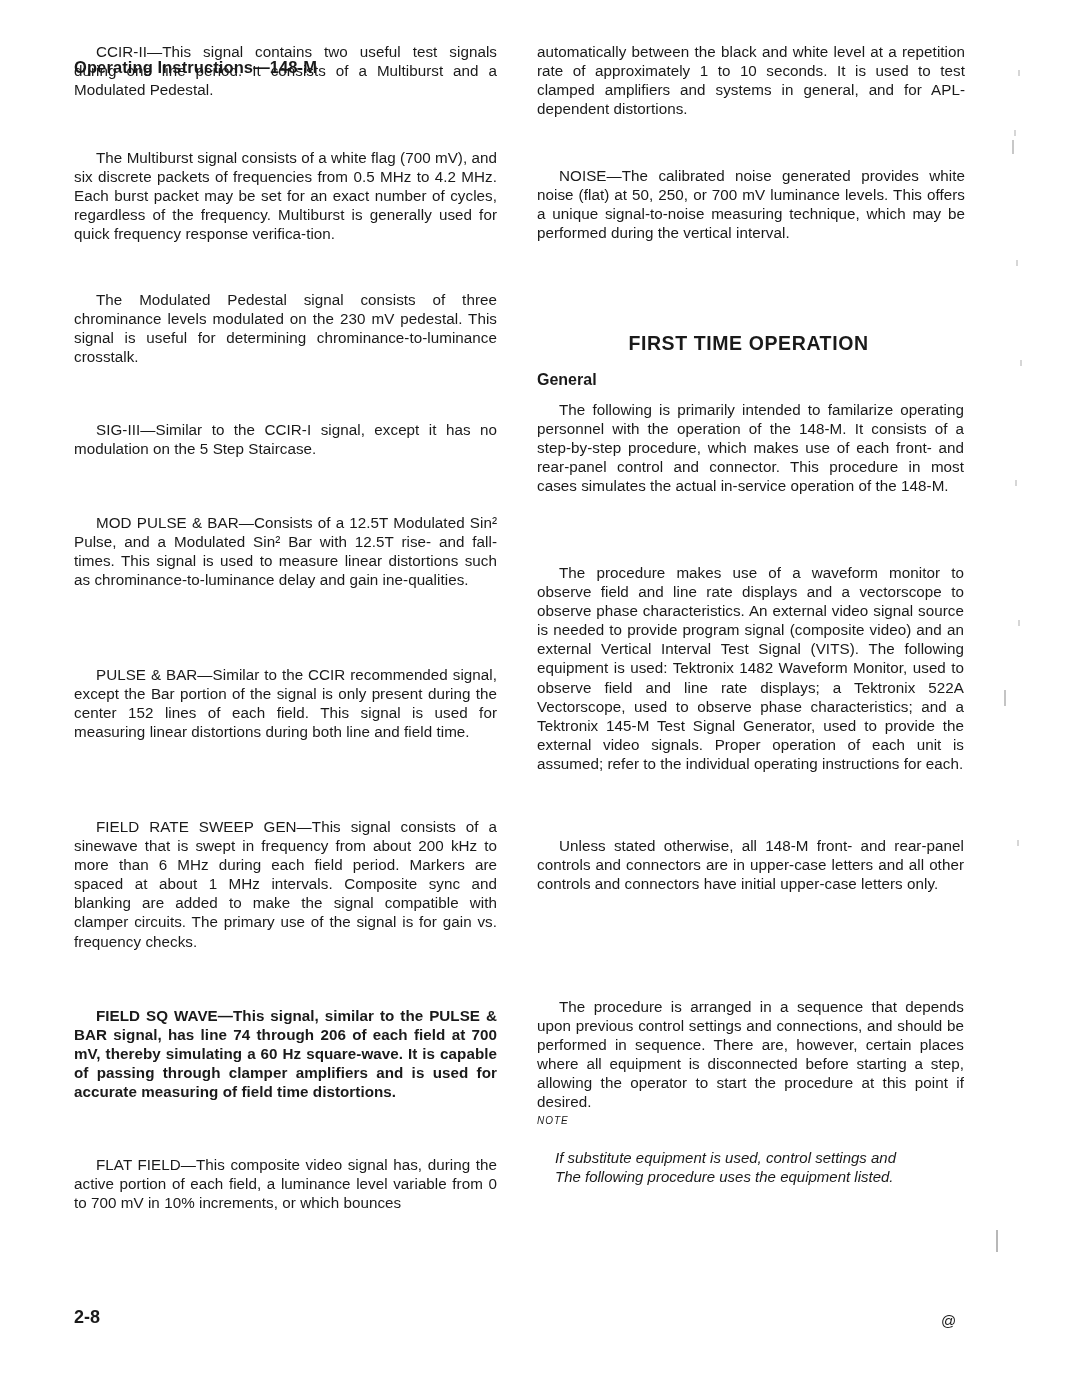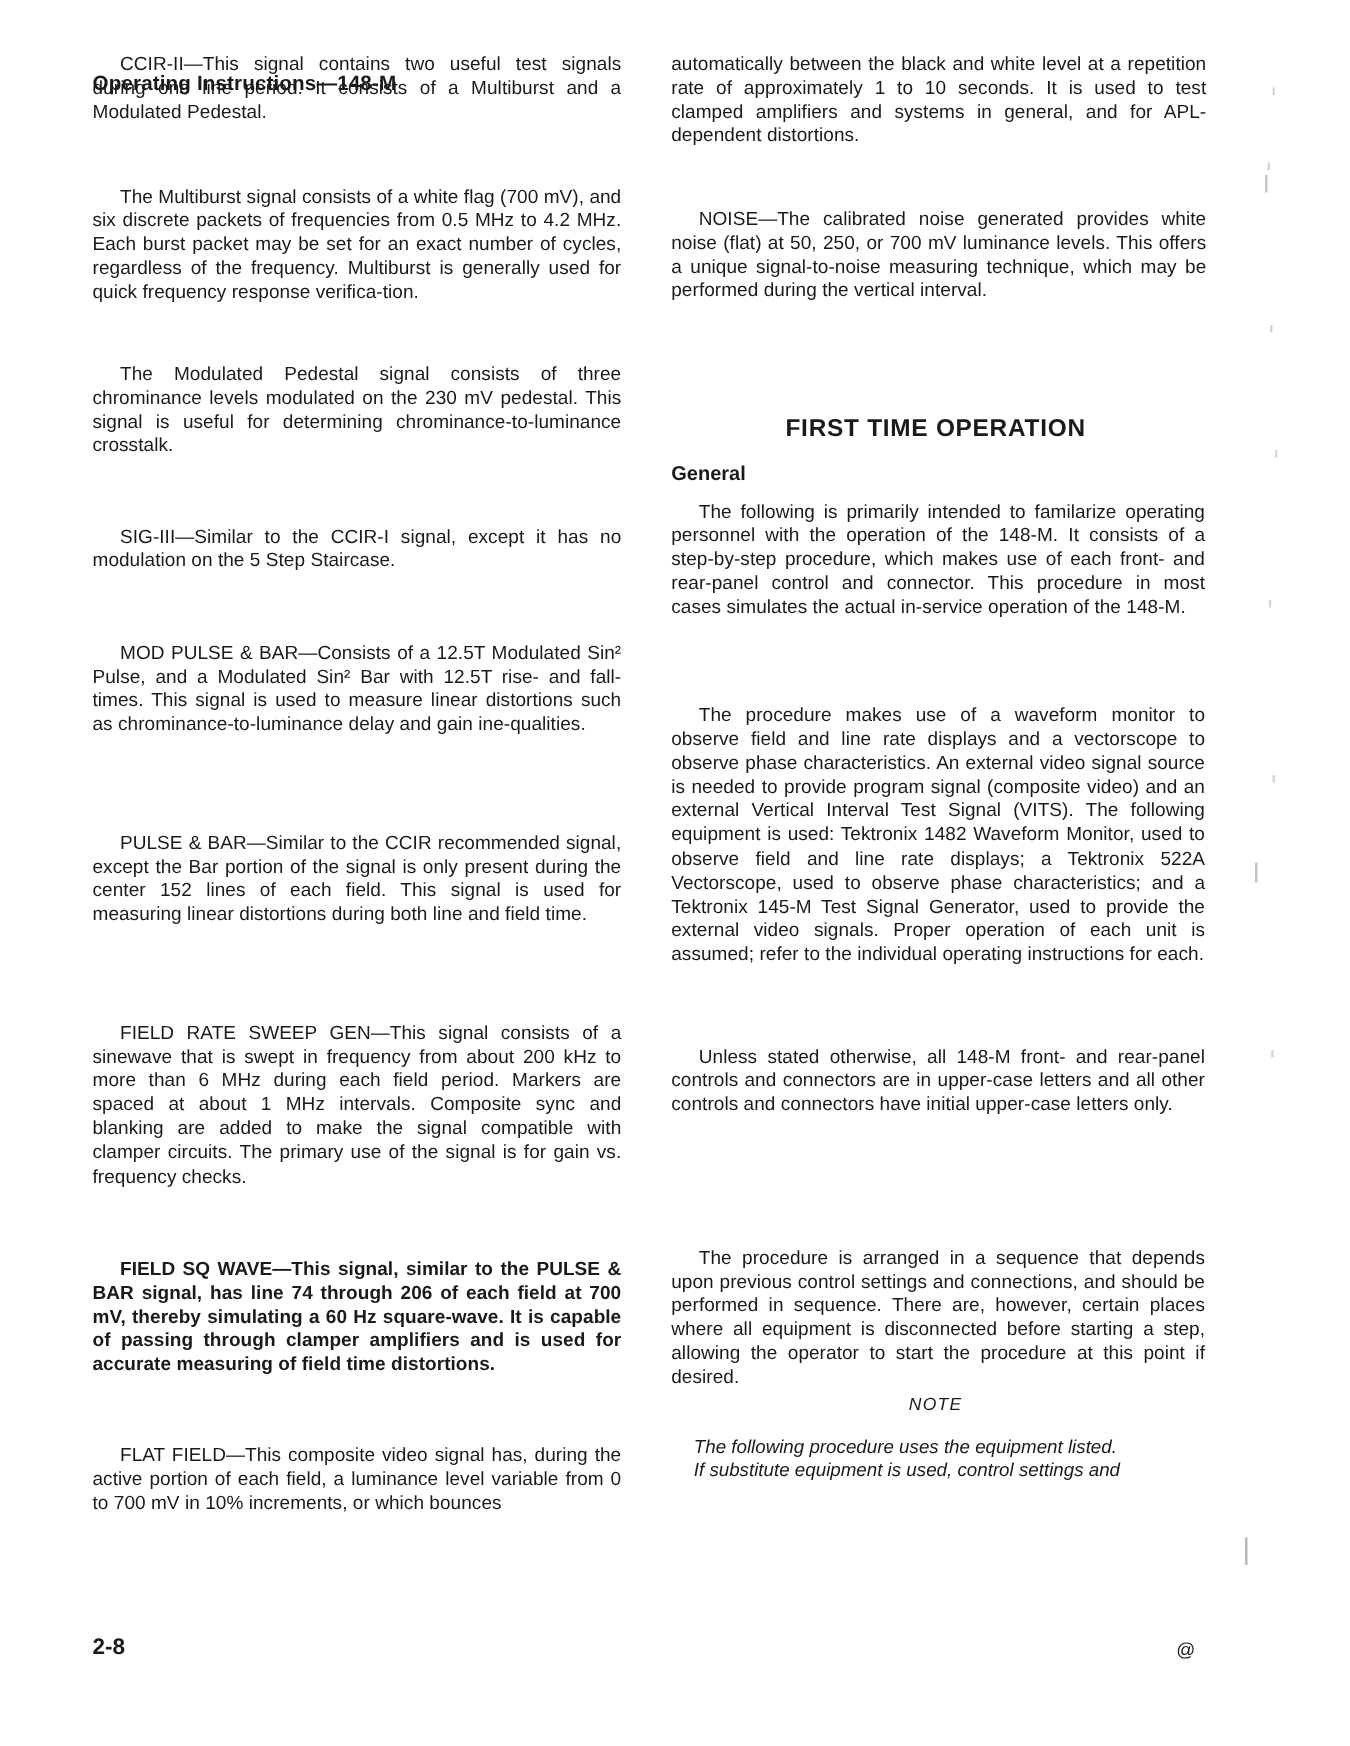--- a/index.html
+++ b/index.html
@@ -22,22 +22,22 @@
     }
     .section-title {
       position: absolute; left: 0; width: 423px; text-align: center;
       font-size: 19.5px; font-weight: bold; letter-spacing: 0.6px;
     }
     .subhead {
       position: absolute; left: 0;
       font-size: 16px; font-weight: bold;
     }
     .note-title {
-      position: absolute; left: 0; width: 423px; text-align: center;
-      font-size: 14px; font-style: italic; letter-spacing: 1px;
+      position: absolute; left: 0; width: 423px; 
+      font-size: 10px; font-style: italic; letter-spacing: 1px;
     }
     .note-body {
       position: absolute; left: 18px; width: 400px; margin: 0;
       font-size: 15px; line-height: 19.3px; font-style: italic;
     }
     .page-num {
       position: absolute; left: 74px; top: 1307px;
       font-size: 18px; font-weight: bold;
     }
     .footer-mark {
@@ -72,22 +72,22 @@
   <div class="subhead" style="top:371px;">General</div>
 
   <p class="p" style="top:400px;width:427px;">The following is primarily intended to familarize operating personnel with the operation of the 148-M. It consists of a step-by-step procedure, which makes use of each front- and rear-panel control and connector. This procedure in most cases simulates the actual in-service operation of the 148-M.</p>
   <p class="p" style="top:563px;width:427px;">The procedure makes use of a waveform monitor to observe field and line rate displays and a vectorscope to observe phase characteristics. An external video signal source is needed to provide program signal (composite video) and an external Vertical Interval Test Signal (VITS). The following equipment is used: Tektronix 1482 Waveform Monitor, used to observe field and line rate displays; a Tektronix 522A Vectorscope, used to observe phase characteristics; and a Tektronix 145-M Test Signal Generator, used to provide the external video signals. Proper operation of each unit is assumed; refer to the individual operating instructions for each.</p>
   <p class="p" style="top:836px;width:427px;">Unless stated otherwise, all 148-M front- and rear-panel controls and connectors are in upper-case letters and all other controls and connectors have initial upper-case letters only.</p>
   <p class="p" style="top:957px;width:427px;margin-top:40px;">The procedure is arranged in a sequence that depends upon previous control settings and connections, and should be performed in sequence. There are, however, certain places where all equipment is disconnected before starting a step, allowing the operator to start the procedure at this point if desired.</p>
 
   <div>
     <div class="note-title" style="top:1115px;">NOTE</div>
     <div class="note-body" style="top:1148px;">
+      <div>If substitute equipment is used, control settings and</div>
       <div>The following procedure uses the equipment listed.</div>
-      <div>If substitute equipment is used, control settings and</div>
     </div>
   </div>
 </div>
 
 <div class="page-num">2-8</div>
 <div class="footer-mark">@</div>
 
 <div class="margin-specks">
   <div class="speck" style="top:10px;left:8px;"></div>
   <div class="speck" style="top:70px;left:4px;"></div>

